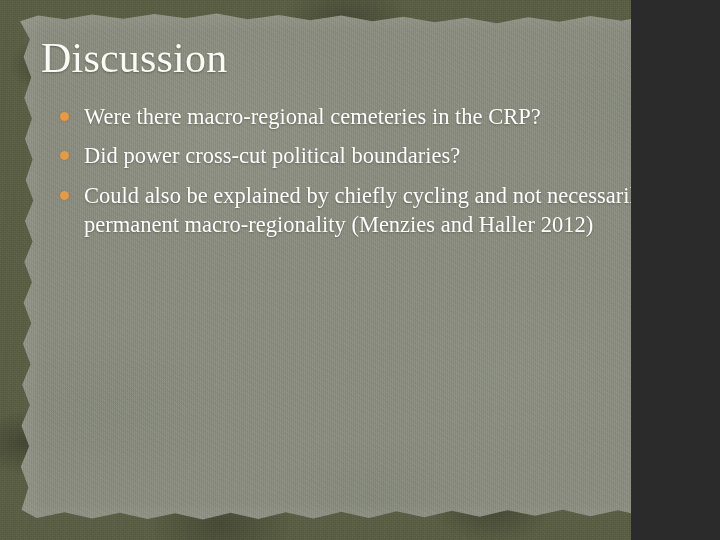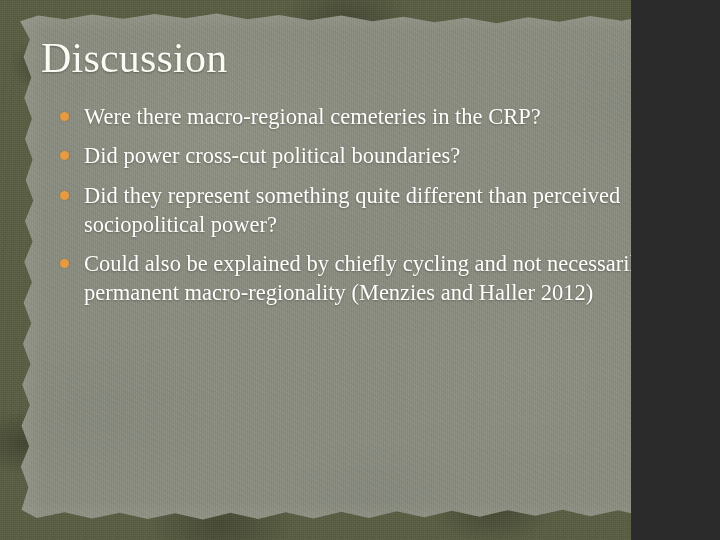--- a/index.html
+++ b/index.html
@@ -195,24 +195,20 @@
       <li class="bullet-item">
         <span class="bullet-dot"></span>
         <span class="bullet-text">Were there macro-regional cemeteries in the CRP?</span>
       </li>
 
       <li class="bullet-item">
         <span class="bullet-dot"></span>
         <span class="bullet-text">Did power cross-cut political boundaries?</span>
       </li>
 
-      <li class="bullet-item">
-        <span class="bullet-dot"></span>
-        <span class="bullet-text">Did they represent something quite different than perceived sociopolitical power?</span>
-      </li>
 
 
       <li class="bullet-item">
         <span class="bullet-dot"></span>
         <span class="bullet-text">Could also be explained by chiefly cycling and not necessarily any permanent macro-regionality (Menzies and Haller 2012)</span>
       </li>
 
     </ul>
   </div>
 </div>

